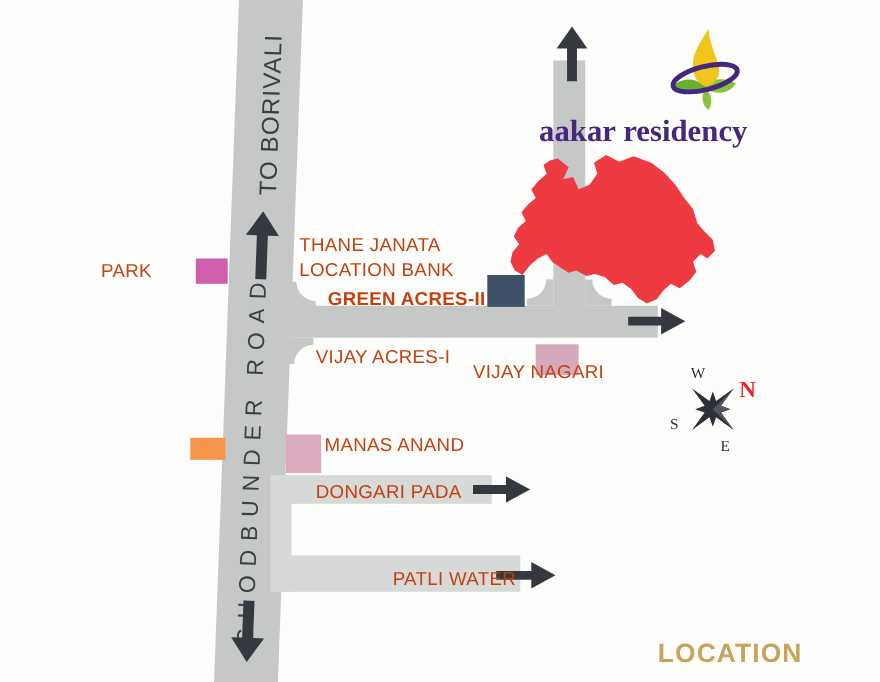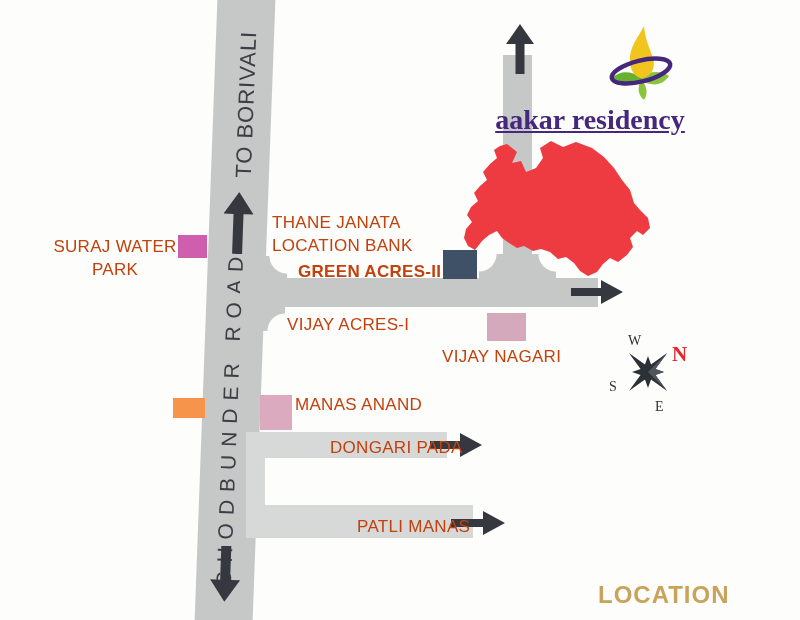--- a/index.html
+++ b/index.html
@@ -25,22 +25,22 @@
   #fillet-1{left:263px;top:256px;background:radial-gradient(circle at 100% 0%, rgba(0,0,0,0) 0 17px, #c6c8c8 18px);}
   #fillet-2{left:479px;top:254px;background:radial-gradient(circle at 0% 0%, rgba(0,0,0,0) 0 17px, #c6c8c8 18px);}
   #fillet-3{left:532px;top:254px;background:radial-gradient(circle at 100% 0%, rgba(0,0,0,0) 0 17px, #c6c8c8 18px);}
   #fillet-4{left:261px;top:307px;background:radial-gradient(circle at 100% 100%, rgba(0,0,0,0) 0 17px, #c6c8c8 18px);}
 
   .arrow{position:absolute;}
 
   #suraj-label{left:40px;top:235px;width:150px;text-align:center;}
   #dev-label{left:40px;top:396px;width:130px;text-align:right;}
 
-  #logo-text{left:545px;top:104px;width:200px;text-align:center;
-             font-family:"Liberation Serif",serif;font-weight:bold;font-size:28px;letter-spacing:0px;text-decoration:underline;}
+  #logo-text{left:545px;top:104px;width:200px;text-align:left;
+             font-family:"Liberation Serif",serif;font-weight:bold;font-size:28px;letter-spacing:0px;}
   #location-title{left:598px;top:581px;font-size:24px;font-weight:bold;letter-spacing:1px;}
 
   .compass-letter{position:absolute;font-family:"Liberation Serif",serif;font-size:14px;color:#2f3338;}
   #compass-n{font-size:21px;font-weight:bold;}
 </style>
 </head>
 <body>
 
 <div id="stage">
 
@@ -85,35 +85,34 @@
     <polygon points="0,9 30,9 30,1 52,13 30,25 30,17 0,17" fill="#35393f"></polygon>
   </svg>
   <svg class="arrow" style="left:430px;top:432px;" width="52" height="26" viewBox="0 0 52 26">
     <polygon points="0,9 30,9 30,1 52,13 30,25 30,17 0,17" fill="#35393f"></polygon>
   </svg>
   <svg class="arrow" style="left:451px;top:510px;" width="54" height="26" viewBox="0 0 54 26">
     <polygon points="0,9 32,9 32,1 54,13 32,25 32,17 0,17" fill="#35393f"></polygon>
   </svg>
 
   <div id="suraj-label" class="maplabel">
-    <div>SURAJ WATER</div>
     <div>PARK</div>
   </div>
 
   <div class="maplabel" style="left:272px;top:211px;">
     <div>THANE JANATA</div>
     <div>LOCATION BANK</div>
   </div>
 
   <div class="maplabel" style="left:298px;top:260px;font-weight:bold;">GREEN ACRES-II</div>
   <div class="maplabel" style="left:287px;top:313px;">VIJAY ACRES-I</div>
-  <div class="maplabel" style="left:430px;top:345px;margin-left:12px;">VIJAY NAGARI</div>
+  <div class="maplabel" style="left:430px;top:327px;">VIJAY NAGARI</div>
   <div class="maplabel" style="left:295px;top:393px;text-align:center;">MANAS ANAND</div>
-  <div class="maplabel" style="left:287px;top:436px;margin-left:43px;">DONGARI PADA</div>
-  <div class="maplabel" style="left:357px;top:515px;">PATLI MANAS</div>
+  <div class="maplabel" style="left:287px;top:436px;">DONGARI PADA</div>
+  <div class="maplabel" style="left:357px;top:515px;">PATLI WATER</div>
 
   <svg class="abs" style="left:611px;top:335px;" width="74" height="74" viewBox="0 0 74 74">
     <g transform="rotate(45 37 37)">
       <polygon fill="#2c3136" points="37,10 40.1,29.6 48.3,25.7 44.4,33.9 64,37 44.4,40.1 48.3,48.3 40.1,44.4 37,64 33.9,44.4 25.7,48.3 29.6,40.1 10,37 29.6,33.9 25.7,25.7 33.9,29.6"></polygon>
       <polygon fill="#50565c" points="37,10 40.1,29.6 48.3,25.7 44.4,33.9 64,37 37,37"></polygon>
     </g>
   </svg>
   <span class="compass-letter" style="left:628px;top:333px;">W</span>
   <span id="compass-n" class="compass-letter" style="left: 672px; top: 342px; color: rgb(232, 38, 45);">N</span>
   <span class="compass-letter" style="left:609px;top:379px;">S</span>

